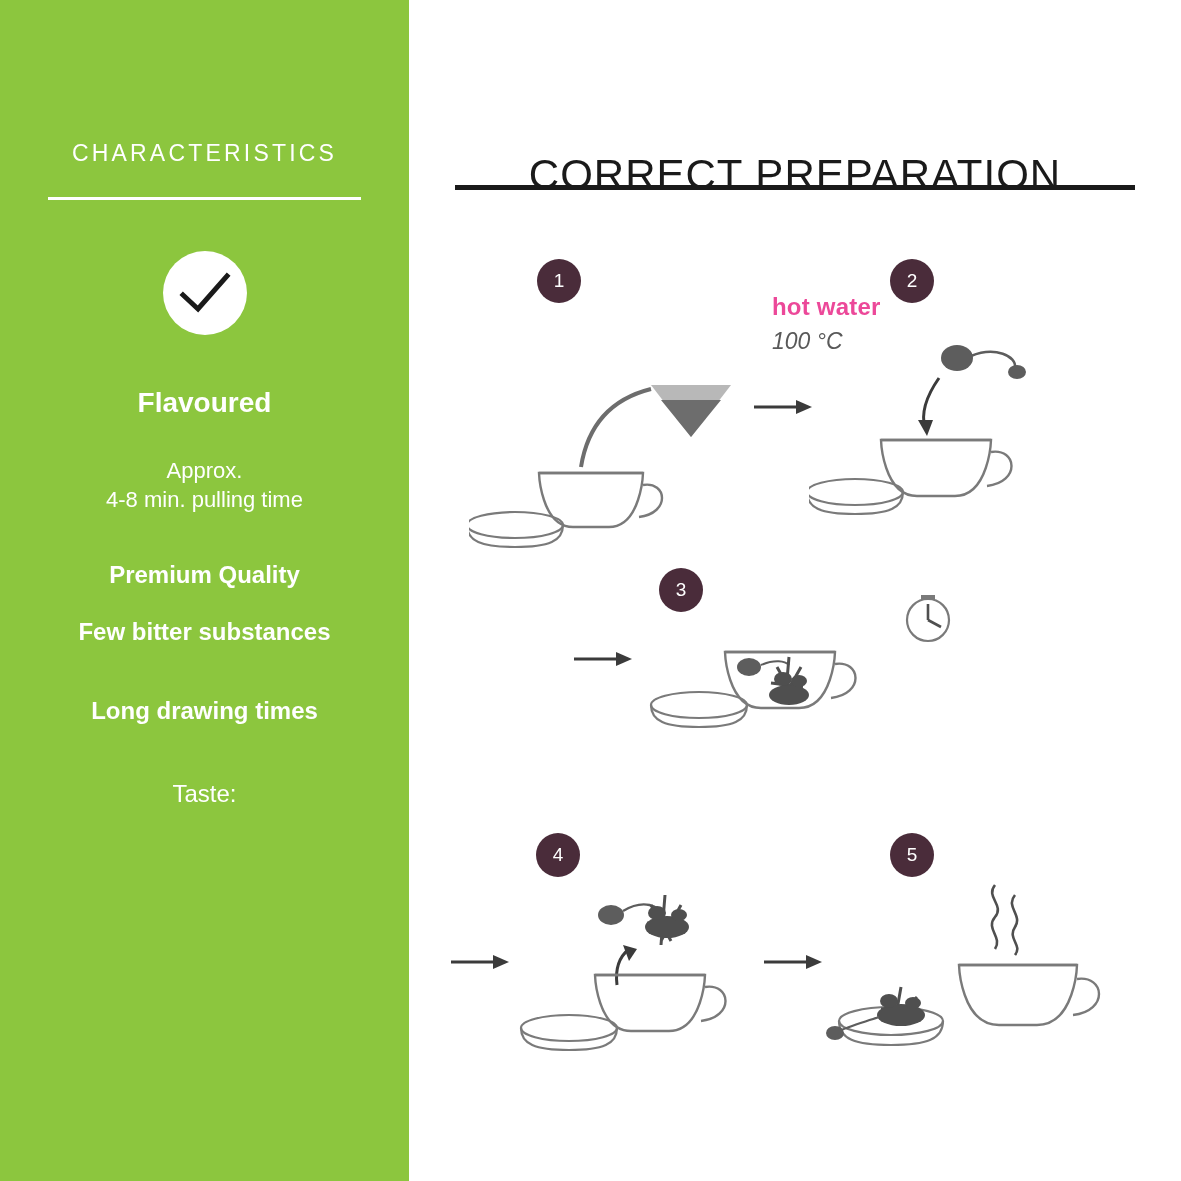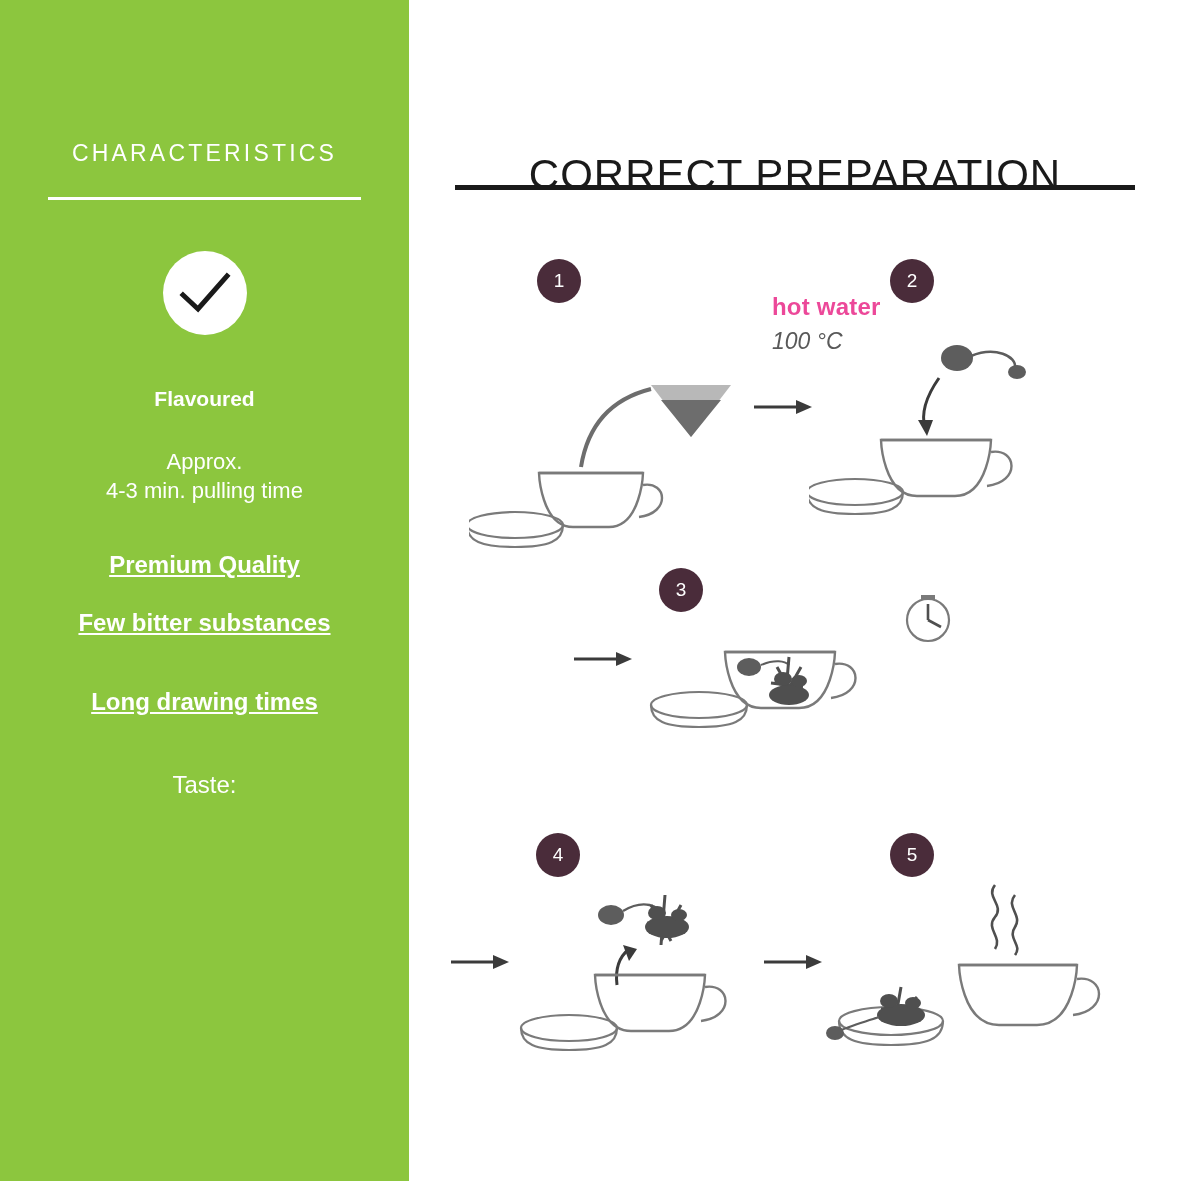--- a/index.html
+++ b/index.html
@@ -73,30 +73,29 @@
     text-align: center;
     color: #ffffff;
     margin-bottom: 26px;
     line-height: 1.3;
   }
   .char-item .line {
     display: block;
   }
   .char-item.bold {
     font-weight: 700;
-    font-size: 21px;
+    font-size: 28px;
   }
   .char-item.regular {
     font-weight: 400;
     font-size: 22px;
   }
   .char-item.big {
     font-weight: 700;
     font-size: 24px;
-    text-decoration: underline;
   }
   .char-item.plain {
     font-weight: 400;
     font-size: 24px;
   }
 
   
   .main {
     position: relative;
     flex: 1 1 auto;
@@ -181,21 +180,21 @@
     </div>
 
     <div class="char-list">
 
       <div class="char-item bold">
         <span class="line">Flavoured</span>
       </div>
 
       <div class="char-item regular" style="margin-top:36px;">
         <span class="line">Approx.</span>
-        <span class="line">4-3 min. pulling time</span>
+        <span class="line">4-8 min. pulling time</span>
       </div>
 
       <div class="char-item big" style="margin-top:44px;">
         <span class="line">Premium Quality</span>
       </div>
 
       <div class="char-item big" style="">
         <span class="line">Few bitter substances</span>
       </div>
 

